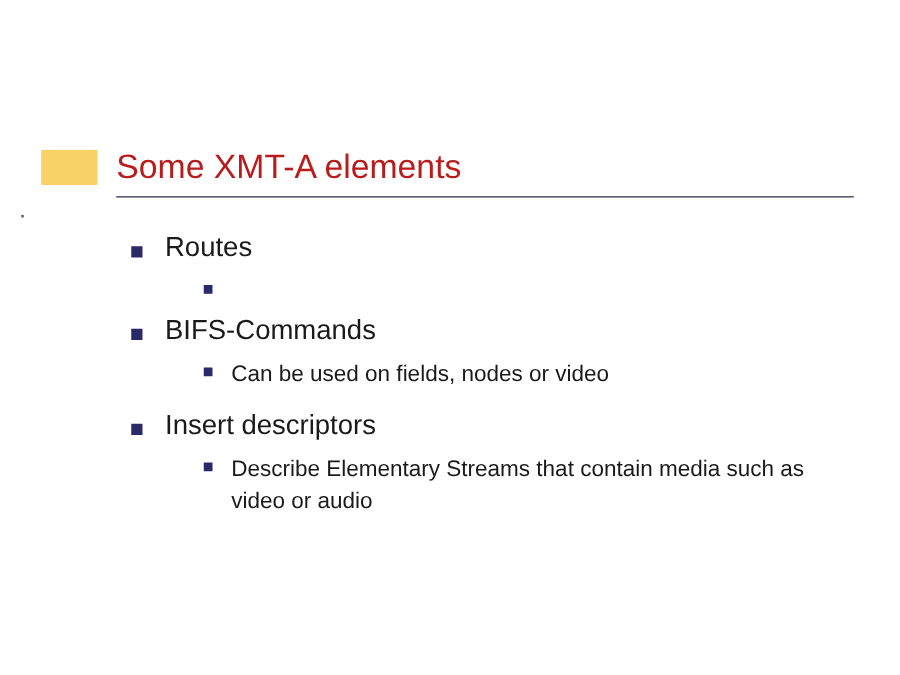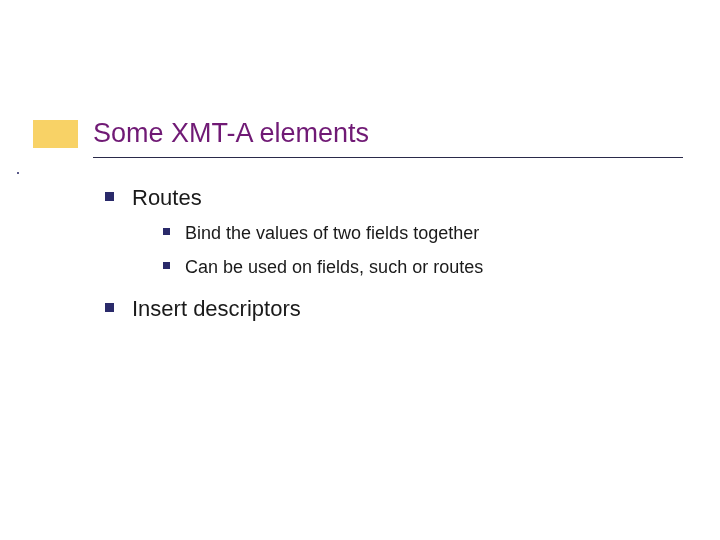--- a/index.html
+++ b/index.html
@@ -26,40 +26,40 @@
     left: 17px;
     width: 2px;
     height: 2px;
     background: #5a5a8a;
   }
   .title {
     position: absolute;
     top: 118px;
     left: 93px;
     font-size: 27px;
-    color: #701a75;
+    color: #b91c1c;
     font-weight: 400;
   }
   .underline {
     position: absolute;
     top: 157px;
     left: 93px;
     width: 590px;
     height: 1px;
     background: #2a2a4a;
   }
   .content {
     position: absolute;
     top: 185px;
     left: 105px;
     width: 570px;
   }
   .lvl1 {
     display: flex;
-    align-items: flex-start;
+    align-items: center;
     margin-top: 16px;
   }
   .lvl1:first-child { margin-top: 0; }
   .lvl1 .bullet {
     width: 9px;
     height: 9px;
     background: #2a2a6a;
     margin-top: 7px;
     margin-right: 18px;
     flex-shrink: 0;
@@ -101,29 +101,38 @@
 
 <div class="content">
 
   <div class="lvl1">
     <div class="bullet"></div>
     <div class="text">Routes</div>
   </div>
   <div class="lvl2-group">
     <div class="lvl2">
       <div class="bullet"></div>
-      <div class="text">Bind the values of two fields together</div>
     </div>
   </div>
 
+  <div class="lvl1">
+    <div class="bullet"></div>
+    <div class="text">BIFS-Commands</div>
+  </div>
   <div class="lvl2-group">
     <div class="lvl2">
       <div class="bullet"></div>
-      <div class="text">Can be used on fields, such or routes</div>
+      <div class="text">Can be used on fields, nodes or video</div>
     </div>
   </div>
 
   <div class="lvl1">
     <div class="bullet"></div>
     <div class="text">Insert descriptors</div>
   </div>
+  <div class="lvl2-group">
+    <div class="lvl2">
+      <div class="bullet"></div>
+      <div class="text">Describe Elementary Streams that contain media such as video or audio</div>
+    </div>
+  </div>
 
 </div>
 
 </body></html>

